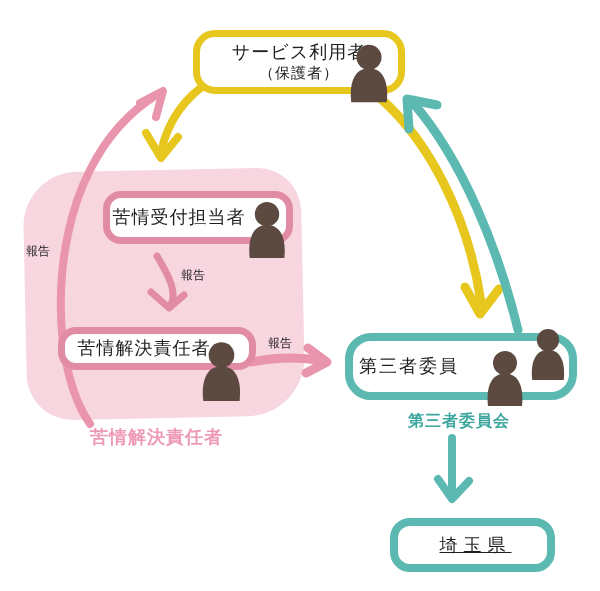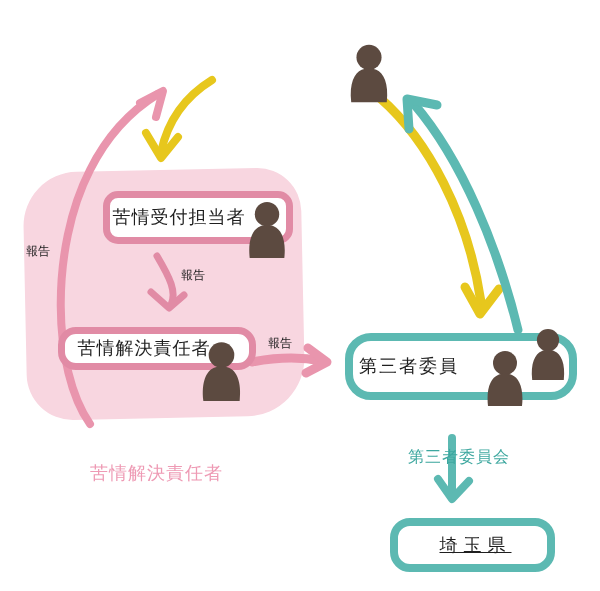--- a/index.html
+++ b/index.html
@@ -27,21 +27,21 @@
   .node-label .sub{font-size:15px;display:block;}
   
   svg.layer{position:absolute;left:0;top:0;width:600px;height:591px;pointer-events:none;}
   .stroke-yellow{stroke:var(--yellow);}
   .stroke-pink{stroke:var(--pink_arrow);}
   .stroke-pink-dark{stroke:var(--pink_border);}
   .stroke-teal{stroke:var(--teal);}
   .arrow{fill:none;stroke-linecap:round;stroke-linejoin:round;}
   
   .edge-label{font-size:12px;font-weight:500;color:var(--text,#222);white-space:nowrap;}
-  .group-label{font-weight:400;white-space:nowrap;letter-spacing:1px;margin-top:36px;}
+  .group-label{font-weight:700;white-space:nowrap;letter-spacing:1px;}
   .nursery-label{font-size:18px;color:var(--pink_label);}
   .committee-label{font-size:16px;color:var(--teal_label);}
   .person{fill:var(--person_brown);}
 </style>
 </head>
 <body>
 
 <div id="stage">
 
   <div class="abs blob" style="left:25px;top:170px;width:278px;height:248px;"></div>
@@ -77,22 +77,28 @@
       <path class="arrow stroke-pink" stroke-width="9" d="M 252 362 C 278 357, 302 357, 322 361"></path>
       <path class="arrow stroke-pink" stroke-width="9" d="M 308 348 L 327 362 L 306 373"></path>
     </g>
 
     <g>
       <path class="arrow stroke-teal" stroke-width="8" d="M 452 438 L 452 496"></path>
       <path class="arrow stroke-teal" stroke-width="8" d="M 438 479 L 452 499 L 469 481"></path>
     </g>
   </svg>
 
+  <div class="abs node node-yellow" style="left:193px;top:30px;width:212px;height:64px;">
+    <div class="node-label">
+      <span>サービス利用者</span>
+      <span class="sub">（保護者）</span>
+    </div>
+  </div>
 
-  <div class="abs node node-pink" style="left:103px;top:191px;width:190px;height:53px;padding-right:38px;border-radius:15px;">
+  <div class="abs node node-pink" style="left:103px;top:191px;width:190px;height:53px;padding-right:38px;">
     <div class="node-label">苦情受付担当者</div>
   </div>
 
   <div class="abs node node-pink" style="left:58px;top:327px;width:198px;height:43px;padding-right:26px;">
     <div class="node-label">苦情解決責任者</div>
   </div>
 
   <div class="abs node node-teal" style="left:345px;top:333px;width:232px;height:67px;padding-right:104px;">
     <div class="node-label" style="letter-spacing:2px;">第三者委員</div>
   </div>

